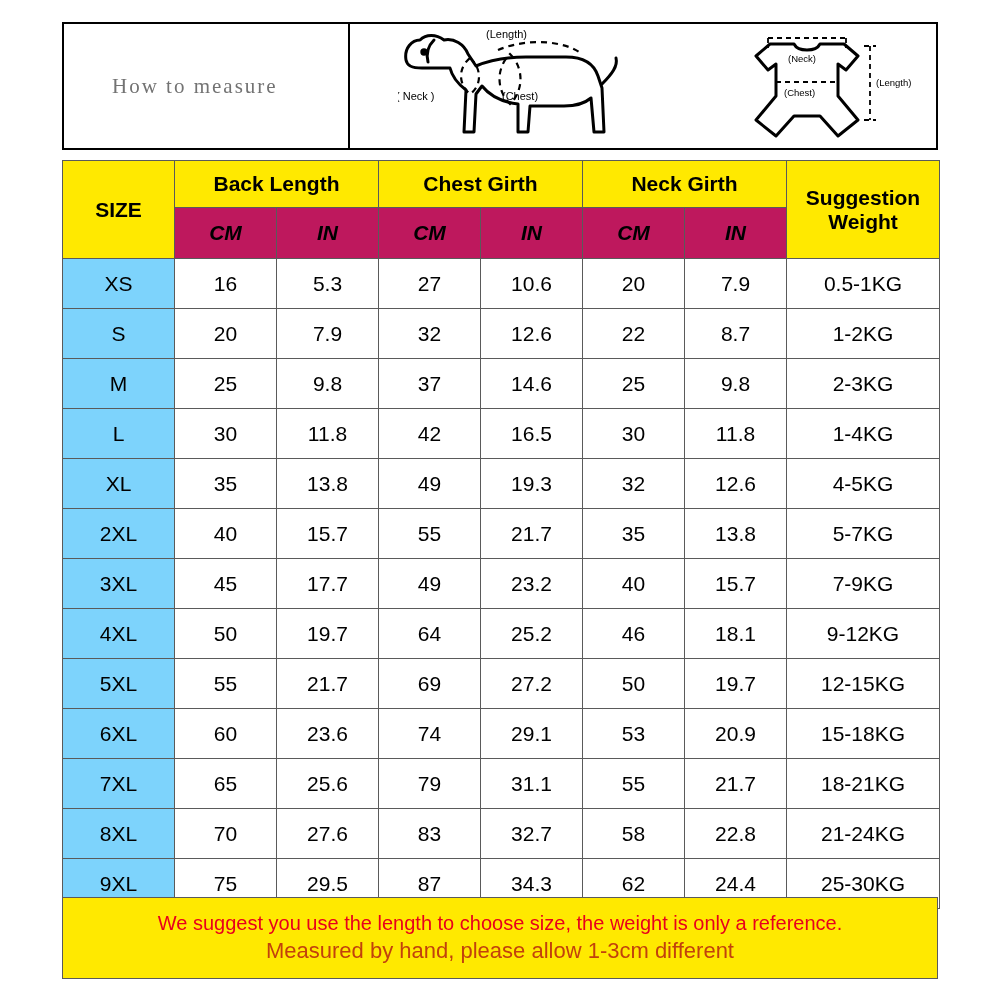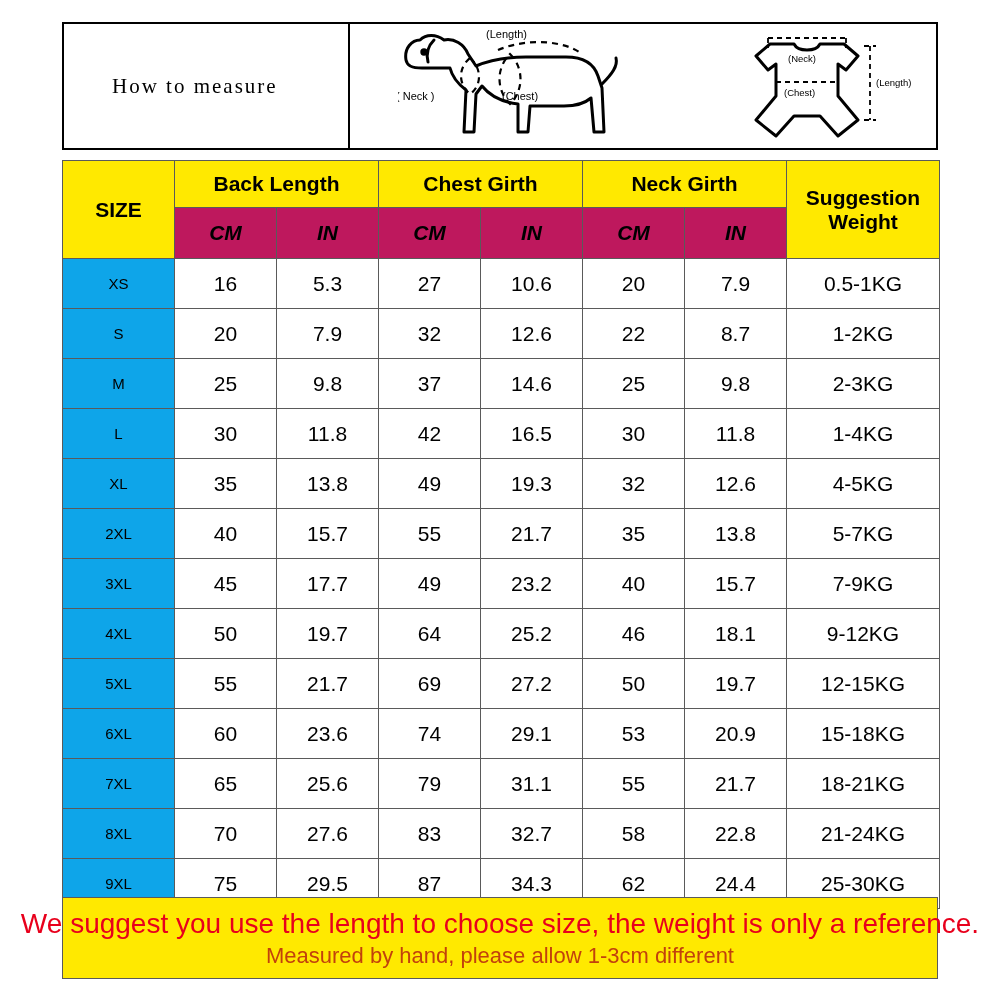--- a/index.html
+++ b/index.html
@@ -38,21 +38,21 @@
     box-sizing: border-box;
     border-right: 2px solid #000;
     display: flex;
     flex-direction: column;
     justify-content: center;
     padding-left: 48px;
     font-family: "Liberation Serif", serif;
     font-size: 21px;
     letter-spacing: 2px;
     line-height: 2.0;
-    color: #000000;
+    color: #737373;
   }
   .header-figs {
     flex: 1;
     position: relative;
     border-radius: 22px;
   }
   .fig {
     position: absolute;
     top: 0;
     height: 100%;
@@ -98,22 +98,22 @@
   th.size-label {
     background: #ffe900;
     font-weight: bold;
   }
   .body-row td {
     height: 49px;
     background: #ffffff;
     font-size: 21px;
   }
   .body-row td.size-cell {
-    background: #0ea5e9;
-    font-size: 15px;
+    background: #7dd3fc;
+    font-size: 21px;
     margin-top: 12px;
   }
   col.c-size { width: 112px; }
   col.c-num  { width: 102px; }
   col.c-sug  { width: 153px; }
 
   
   .footer {
     position: absolute;
     left: 62px;
@@ -123,21 +123,21 @@
     background: #ffe900;
     border: 1px solid #5a5a5a;
     box-sizing: border-box;
     display: flex;
     flex-direction: column;
     align-items: center;
     justify-content: center;
   }
   .footer .line1 {
     color: #e8001c;
-    font-size: 28px;
+    font-size: 20px;
     line-height: 1.25;
     white-space: nowrap;
   }
   .footer .line2 {
     color: #c2410c;
     font-size: 22px;
     line-height: 1.35;
     white-space: nowrap;
   }
 

